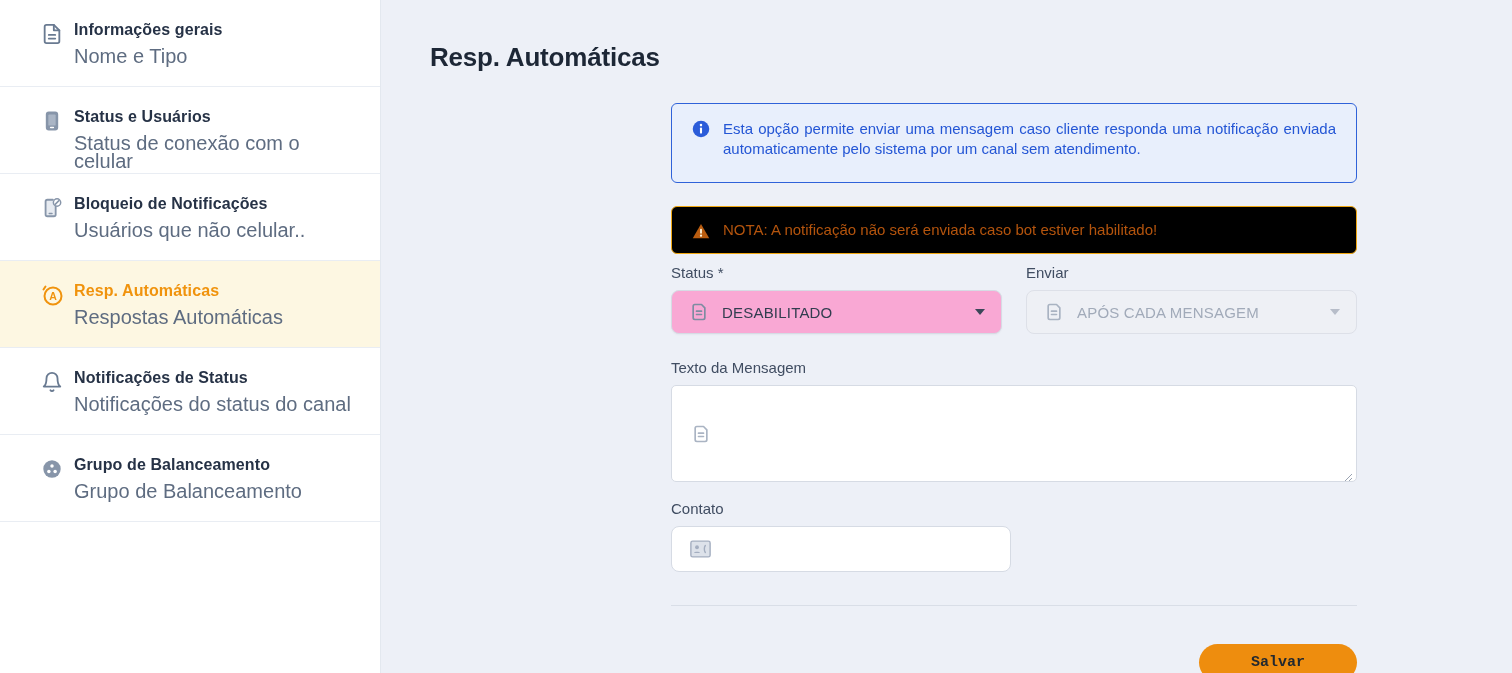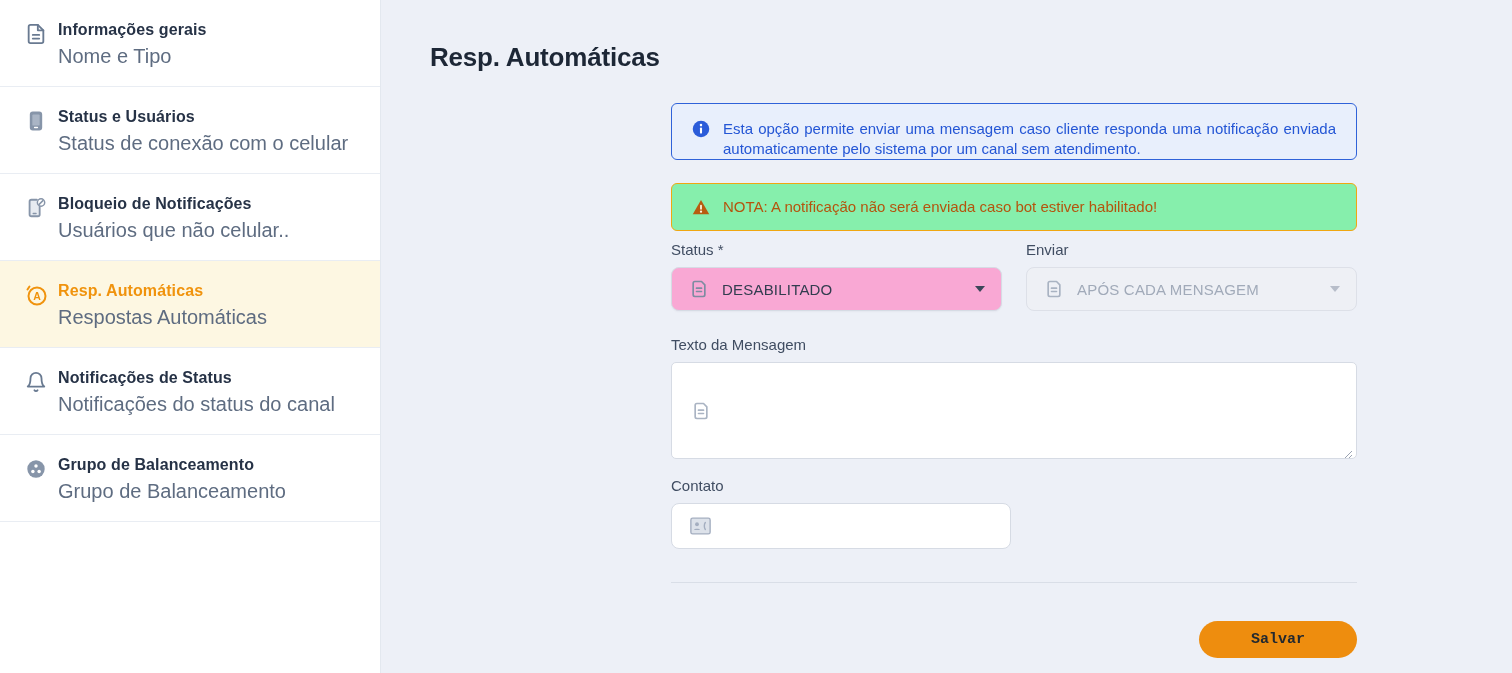--- a/index.html
+++ b/index.html
@@ -15,21 +15,21 @@
   .sidebar {
     width:381px; flex:0 0 381px; height:100%;
     background:#ffffff;
     border-right:1px solid #e3e8ef;
   }
   .s-item {
     height:87px;
     border-bottom:1px solid #e9edf3;
     display:flex;
     align-items:flex-start;
-    padding:21px 20px 0 24px;
+    padding:21px 20px 0 40px;
     cursor:pointer;
     background:#ffffff;
   }
   .s-item.active { background:#fdf7e2; }
   .s-icon {
     width:24px; height:24px; flex:0 0 24px;
     margin-right:10px; margin-top:1px;
     display:flex; align-items:center; justify-content:center;
   }
   .s-text { display:flex; flex-direction:column; }
@@ -55,25 +55,25 @@
   .content { width:686px; margin-left:241px; margin-top:30px; }
 
   .alert {
     display:flex; align-items:flex-start;
     border-radius:6px; font-size:15px; line-height:20px;
     padding:15px 20px;
   }
   .alert .a-icon { flex:0 0 18px; width:18px; height:18px; margin-right:13px; margin-top:1px; }
   .alert-info {
     background:#e8effc; border:1px solid #2f62d9; color:#2456d5;
-    text-align:justify; height:57px;
+    text-align:justify; height:80px;
   }
   .alert-warn {
-    background:#86efac; border:1px solid #f0a711; color:#b4540d;
-    margin-top:23px; height:48px; padding-top:13px; padding-bottom:13px;
+    background:#000000; border:1px solid #f0a711; color:#b4540d;
+    margin-top:23px; height:48px; padding-top:13px; padding-bottom:13px;align-items:flex-end;
   }
 
   .form-row {
     display:grid; grid-template-columns:1fr 1fr;
     column-gap:24px; margin-top:11px;
   }
   .f-label {
     display:block; font-size:15px; color:#404d62;
     margin-bottom:9px; line-height:16px;
   }

